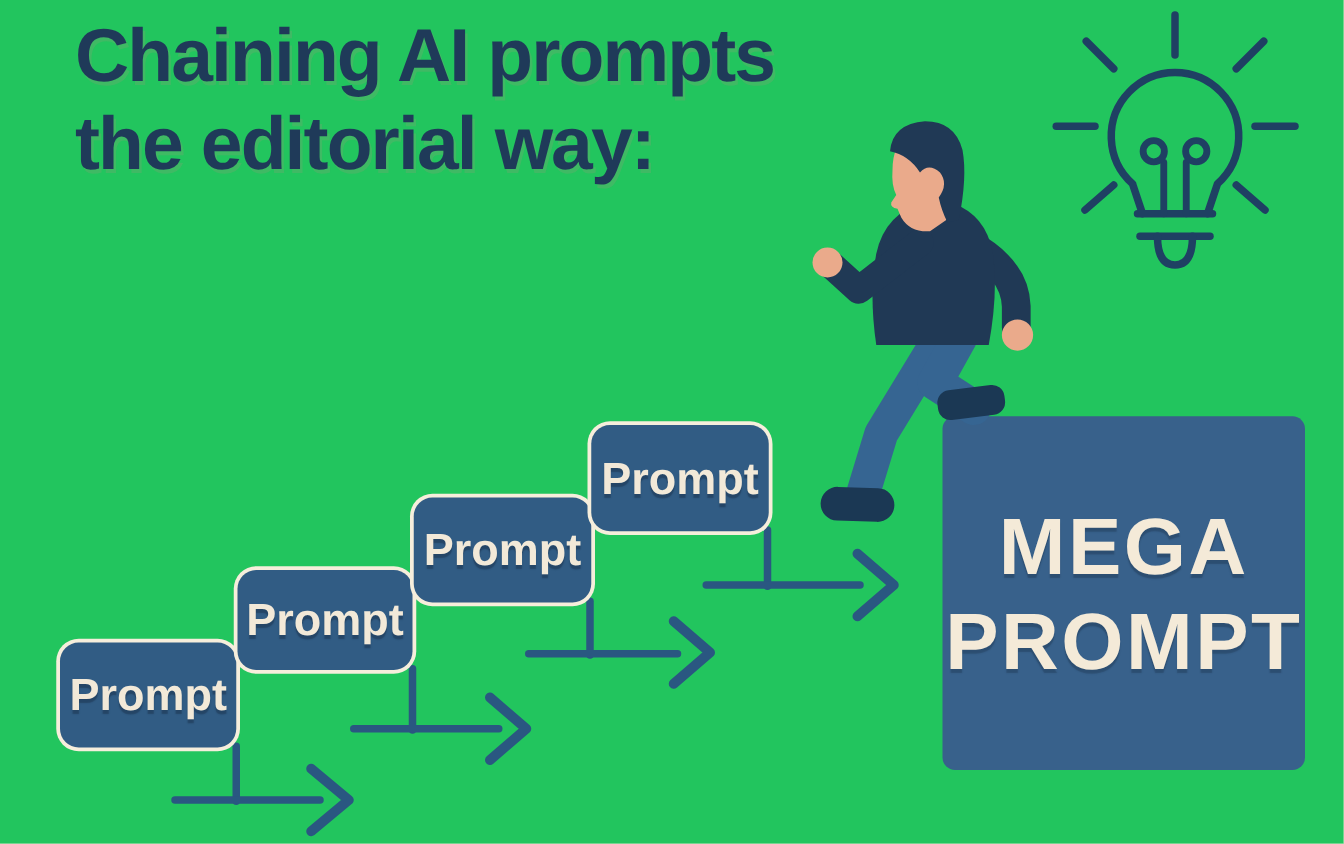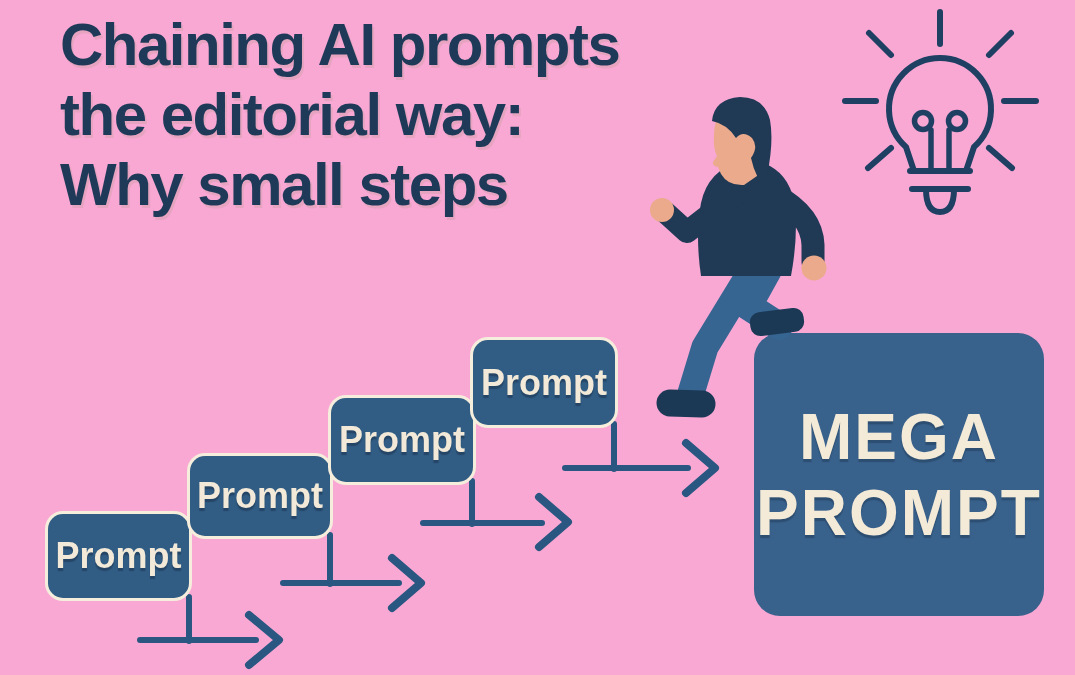--- a/index.html
+++ b/index.html
@@ -1,18 +1,18 @@
 <!DOCTYPE html>
 <html><head>
 <meta charset="utf-8">
 <style>
   html,body{margin:0;padding:0;background:#f6eedc;}
   .canvas{
     position:relative;width:1075px;height:675px;overflow:hidden;
-    background:#f9a8d4;
+    background:#22c55e;
     font-family:"Liberation Sans", sans-serif;
   }
   
   .title{
     position:absolute;left:60px;top:10px;margin:0;
     font-size:60px;line-height:70px;font-weight:700;letter-spacing:-1.5px;
     color:#1f3a59;
     text-shadow:2px 3px 0 rgba(170,150,125,0.22);
   }
   .title span{display:block;}
@@ -26,41 +26,40 @@
     font-size:36px;font-weight:700;color:#f2e9d8;letter-spacing:0;
     text-shadow:0 3px 1px rgba(23,42,66,0.45);
   }
   .box1{left:48px;top:514px;width:141px;height:84px;}
   .box2{left:190px;top:456px;width:140px;height:80px;}
   .box3{left:331px;top:398px;width:142px;height:84px;}
   .box4{left:473px;top:340px;width:142px;height:85px;}
   
   .mega-box{
     position:absolute;left:754px;top:333px;width:290px;height:283px;
-    border-radius:26px;background:#38618b;
+    border-radius:10px;background:#38618b;
     display:flex;flex-direction:column;align-items:center;justify-content:center;
   }
   .mega-line{
     font-size:64px;line-height:76px;font-weight:700;letter-spacing:2px;
     color:#f4ead8;text-shadow:0 3px 1px rgba(23,42,66,0.35);
   }
   
   .lines-layer{position:absolute;left:0;top:0;}
   .bulb{position:absolute;left:835px;top:2px;}
   .person{position:absolute;left:630px;top:90px;}
 </style>
 </head>
 <body>
 
 <div class="canvas">
 
   <h1 class="title">
     <span>Chaining AI prompts</span>
     <span>the editorial way:</span>
-    <span>Why small steps</span>
   </h1>
 
   <svg class="bulb" width="212" height="218" viewBox="835 2 212 218" fill="none" stroke="#1f4063" stroke-width="6" stroke-linecap="round" stroke-linejoin="round">
     <g>
       <path d="M 940 12 V 44"></path>
       <path d="M 869 33 L 891 55"></path>
       <path d="M 1011 33 L 989 55"></path>
       <path d="M 845 101 H 876"></path>
       <path d="M 1004 101 H 1036"></path>
       <path d="M 868 168 L 891 148"></path>

